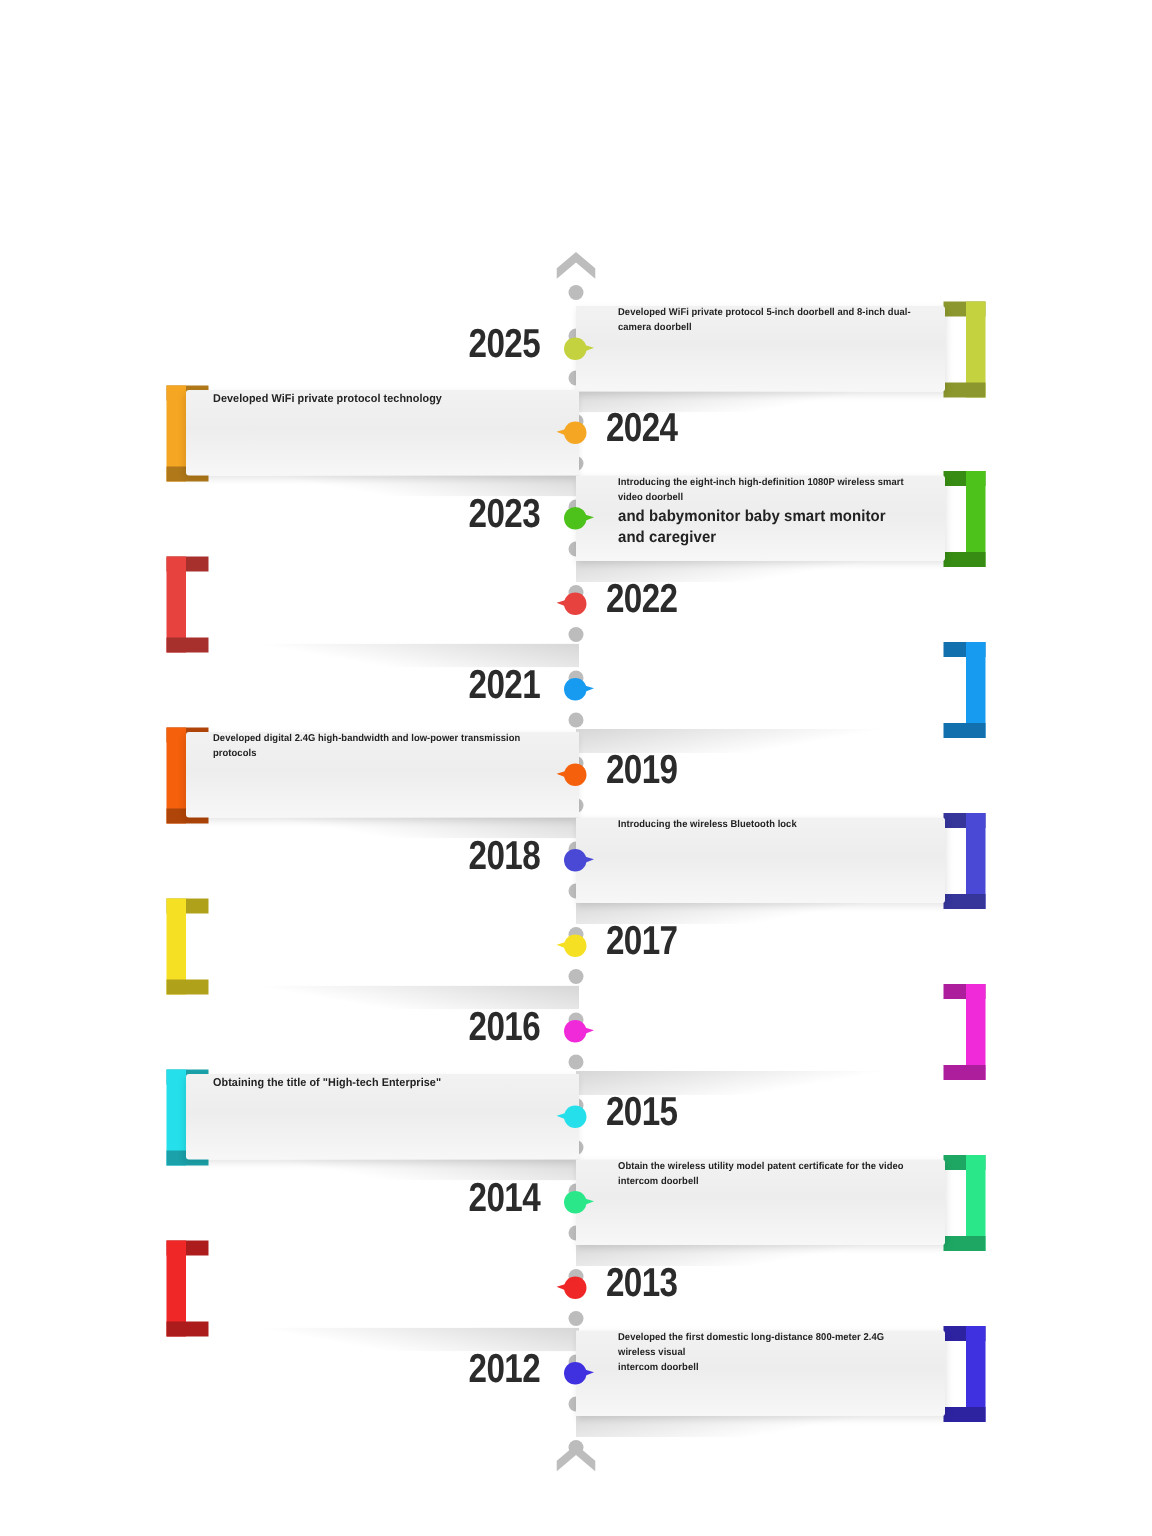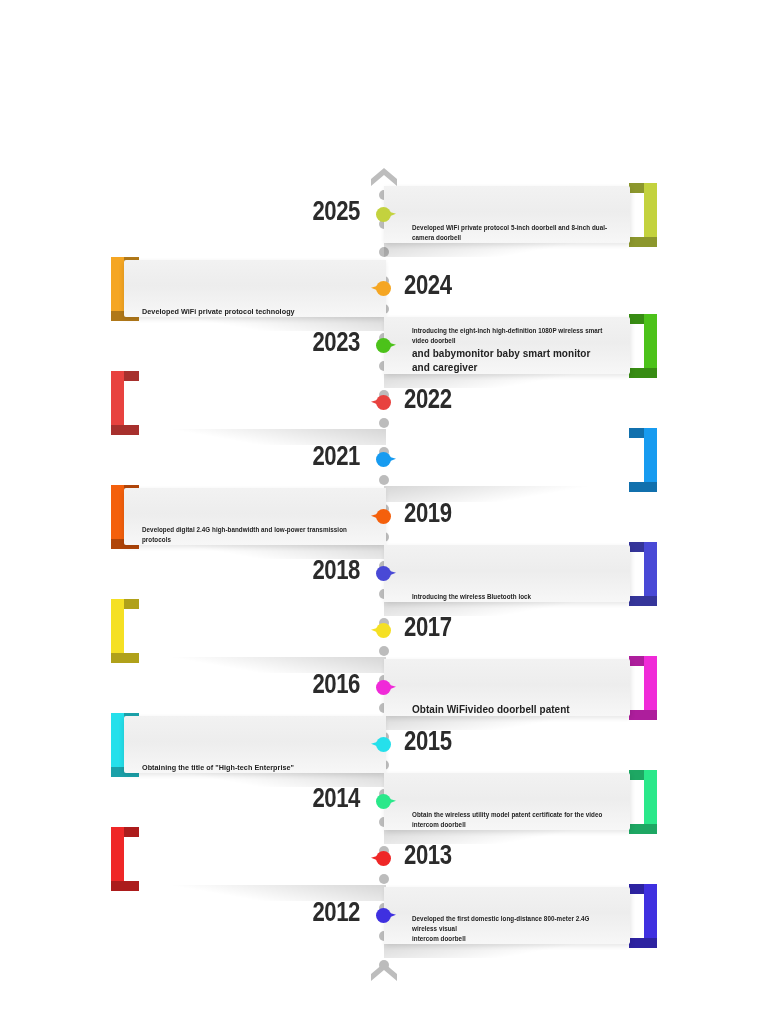--- a/index.html
+++ b/index.html
@@ -78,21 +78,21 @@
     height: 57px;
   }
 
   .card {
     position: absolute;
     top: 0;
     height: 57px;
     background: linear-gradient(180deg, #f2f2f2 0%, #ededed 45%, #f7f7f7 100%);
     display: flex;
     flex-direction: column;
-    justify-content: flex-end;
+    justify-content: flex-start;
     overflow: hidden;
   }
   .row.right .card {
     left: 384px;
     width: 246px;
     padding-left: 28px;
     padding-right: 10px;
     border-radius: 0 2px 2px 0;
     box-shadow: 1px 2px 5px rgba(0,0,0,0.10);
   }
@@ -238,21 +238,21 @@
         <div class="spine-dot" style="top: 649px;"></div>
         <div class="spine-dot" style="top: 677.5px;"></div>
         <div class="spine-dot" style="top: 706px;"></div>
         <div class="spine-dot" style="top: 734.5px;"></div>
         <div class="spine-dot" style="top: 763px;"></div>
         <div class="spine-dot" style="top: 791.5px;"></div>
       </div>
   </div>
 
   <div id="rows">
-      <div class="row right" style="top: 186px;">
+      <div class="row right" style="top: 204px;">
         <div class="bracket">
           <div class="arm a-top" style="background:#c3d23e"></div>
           <div class="stem" style="background:#c3d23e"></div>
           <div class="arm a-bot" style="background:#c3d23e"></div>
         </div>
         <div class="fold"></div>
         <div class="card">
           <div class="line1 small">Developed WiFi private protocol 5-inch doorbell and 8-inch dual-camera doorbell</div>
         </div>
         <div class="year">2025</div>
@@ -357,23 +357,20 @@
           <div class="tail" style="background: rgb(245, 224, 36);"></div>
         </div>
       </div>
       <div class="row right" style="top: 659px;">
         <div class="bracket">
           <div class="arm a-top" style="background:#f02ad8"></div>
           <div class="stem" style="background:#f02ad8"></div>
           <div class="arm a-bot" style="background:#f02ad8"></div>
         </div>
         <div class="fold"></div>
-        <div class="card">
-          <div class="line1 big">Obtain WiFivideo doorbell patent</div>
-        </div>
         <div class="year">2016</div>
         <div class="marker" style="background: rgb(240, 42, 216);">
           <div class="tail" style="background: rgb(240, 42, 216);"></div>
         </div>
       </div>
       <div class="row left" style="top: 716px;">
         <div class="bracket">
           <div class="arm a-top" style="background:#25e0eb"></div>
           <div class="stem" style="background:#25e0eb"></div>
           <div class="arm a-bot" style="background:#25e0eb"></div>

